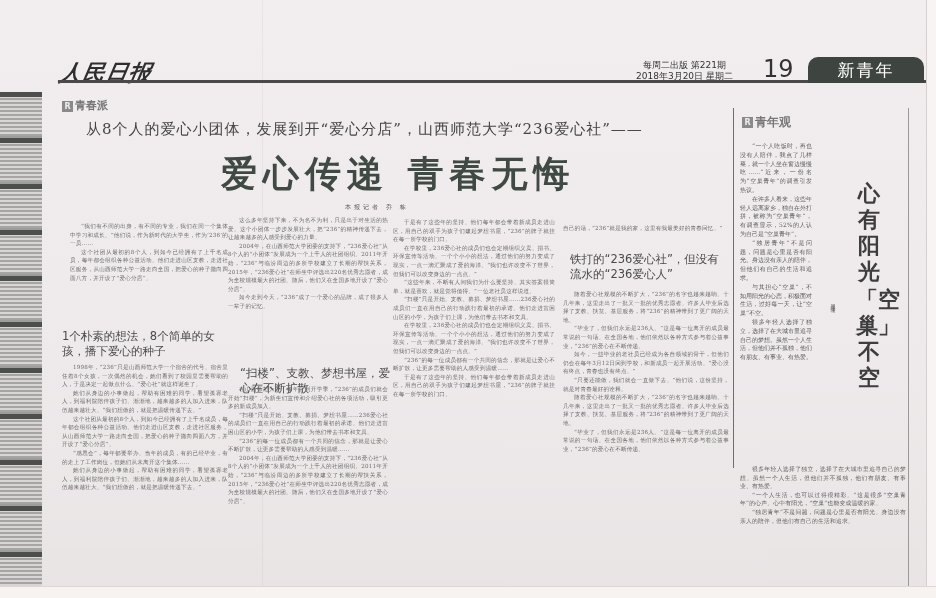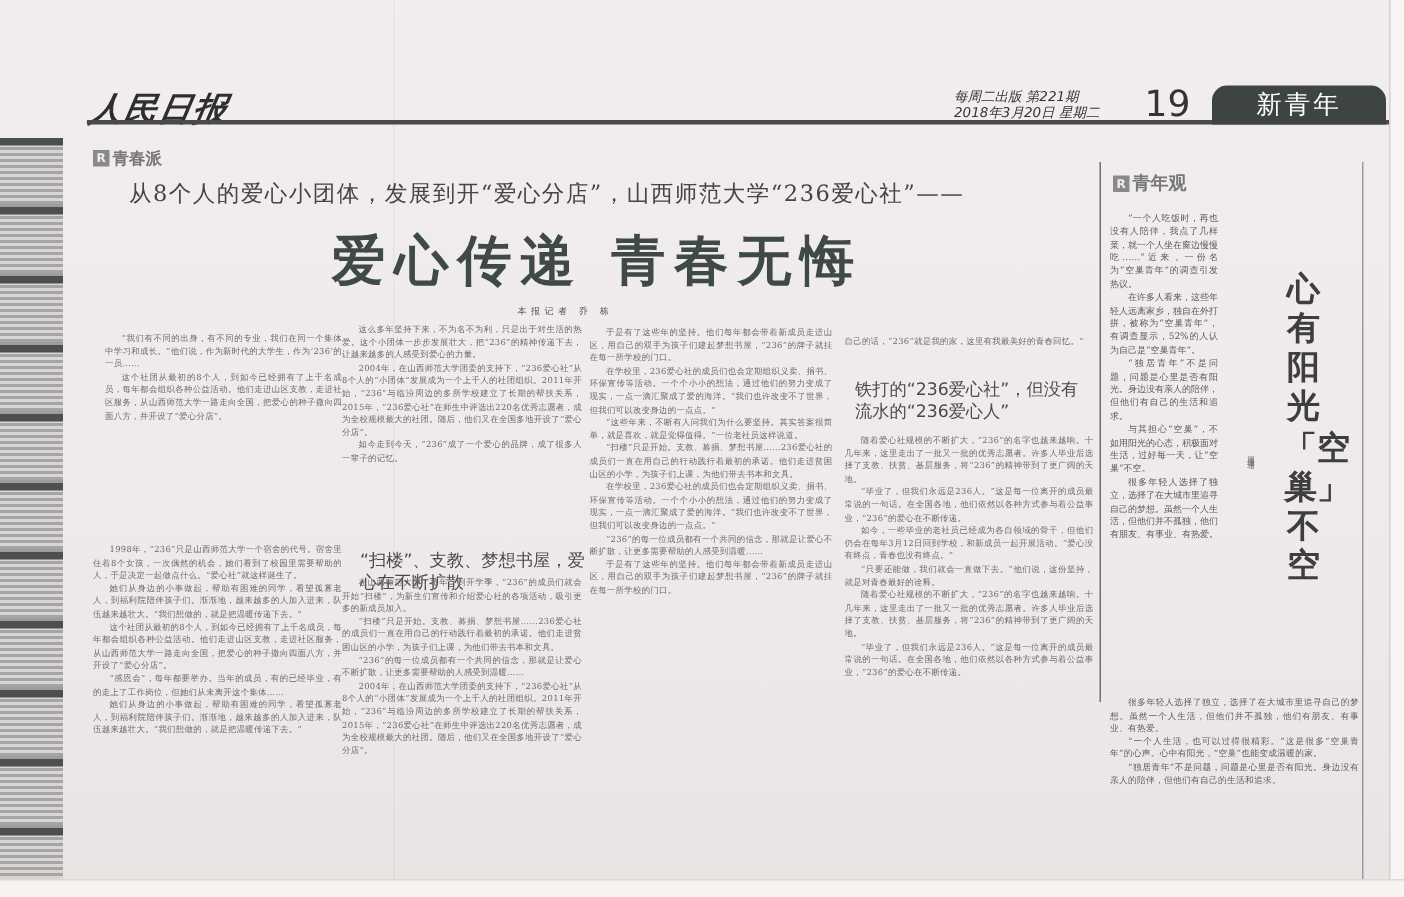--- a/index.html
+++ b/index.html
@@ -14,21 +14,21 @@
     position: absolute; left: 0; top: 0; width: 936px; height: 598px;
     background: linear-gradient(180deg, #f2eeef 0%, #eeeaeb 60%, #e9e4e4 100%);
   }
   .fold { position: absolute; left: 262px; top: 0; width: 1px; height: 598px; background: rgba(0,0,0,0.04); }
   .bottom-edge { position: absolute; left: 0; top: 586px; width: 936px; height: 12px; background: #f6f3f0; border-top: 1px solid #ddd8d6; }
   .right-edge { position: absolute; left: 926px; top: 0; width: 10px; height: 598px; background: #f7f4f3; border-left: 1px solid #d5d0cf; }
 
   
   .logo { position: absolute; left: 60px; top: 58px; font-family: "DejaVu Serif", serif; font-style: italic; font-weight: bold; font-size: 22px; color: #2e2e2e; letter-spacing: 1px; transform: skewX(-10deg); }
   .mast-rule { position: absolute; left: 58px; top: 80px; width: 868px; height: 3px; background: #4a4a4a; }
-  .issue { position: absolute; left: 636px; top: 60px; font-family: "DejaVu Sans", sans-serif; font-size: 9px; line-height: 11px; color: #333; text-align: left; font-style: italic; }
+  .issue { position: absolute; left: 636px; top: 60px; font-family: "DejaVu Sans", sans-serif; font-size: 9px; line-height: 11px; color: #333; text-align: center; }
   .page-no { position: absolute; left: 763px; top: 55px; font-family: "DejaVu Sans", sans-serif; font-size: 24px; color: #333; }
   .section-tab { position: absolute; left: 808px; top: 57px; width: 116px; height: 26px; background: #3e4540; color: #fff; border-radius: 10px 10px 0 0; font-family: "DejaVu Sans", sans-serif; font-size: 17px; line-height: 26px; text-align: center; letter-spacing: 2px; }
 
   
   .strip { position: absolute; left: 0; top: 92px; width: 42px; height: 494px; background: #9d9d9b; overflow: hidden; }
   .strip-block { width: 42px; height: 44px; margin-bottom: 2px; background: repeating-linear-gradient(180deg, #d8d6d4 0 2px, #a6a5a3 2px 4px); position: relative; }
   .strip-block .bar { position: absolute; left: 0; top: 0; width: 42px; height: 5px; background: #4d4f4d; }
 
   
   .col-label { position: absolute; font-family: "DejaVu Sans", sans-serif; font-weight: bold; color: #777; font-size: 11px; }
@@ -103,20 +103,21 @@
     <span class="badge">R</span><span>青春派</span>
   </div>
   <div class="kicker">从8个人的爱心小团体，发展到开“爱心分店”，山西师范大学“236爱心社”——</div>
   <div class="headline">爱心传递  青春无悔</div>
   <div class="byline">本报记者  乔  栋</div>
 
   <div class="txt" style="left:70px;top:222px;width:158px;height:100px;">
     <p style="text-indent:11px;">“我们有不同的出身，有不同的专业，我们在同一个集体中学习和成长。”他们说，作为新时代的大学生，作为‘236’的一员……</p>
     <p style="text-indent:11px;">这个社团从最初的8个人，到如今已经拥有了上千名成员，每年都会组织各种公益活动。他们走进山区支教，走进社区服务，从山西师范大学一路走向全国，把爱心的种子撒向四面八方，并开设了“爱心分店”。</p>
   </div>
+  <div class="sub" style="left:62px;top:329px;width:166px;">1个朴素的想法，8个简单的女孩，播下爱心的种子</div>
   <div class="txt" style="left:62px;top:363px;width:166px;height:222px;">
     <p style="text-indent:11px;">1998年，“236”只是山西师范大学一个宿舍的代号。宿舍里住着8个女孩，一次偶然的机会，她们看到了校园里需要帮助的人，于是决定一起做点什么。“爱心社”就这样诞生了。</p>
     <p style="text-indent:11px;">她们从身边的小事做起，帮助有困难的同学，看望孤寡老人，到福利院陪伴孩子们。渐渐地，越来越多的人加入进来，队伍越来越壮大。“我们想做的，就是把温暖传递下去。”</p>
     <p style="text-indent:11px;">这个社团从最初的8个人，到如今已经拥有了上千名成员，每年都会组织各种公益活动。他们走进山区支教，走进社区服务，从山西师范大学一路走向全国，把爱心的种子撒向四面八方，并开设了“爱心分店”。</p>
     <p style="text-indent:11px;">“感恩会”，每年都要举办。当年的成员，有的已经毕业，有的走上了工作岗位，但她们从未离开这个集体……</p>
     <p style="text-indent:11px;">她们从身边的小事做起，帮助有困难的同学，看望孤寡老人，到福利院陪伴孩子们。渐渐地，越来越多的人加入进来，队伍越来越壮大。“我们想做的，就是把温暖传递下去。”</p>
   </div>
 
   <div class="txt" style="left:228px;top:216px;width:160px;height:124px;">
     <p style="text-indent:11px;">这么多年坚持下来，不为名不为利，只是出于对生活的热爱。这个小团体一步步发展壮大，把“236”的精神传递下去，让越来越多的人感受到爱心的力量。</p>

